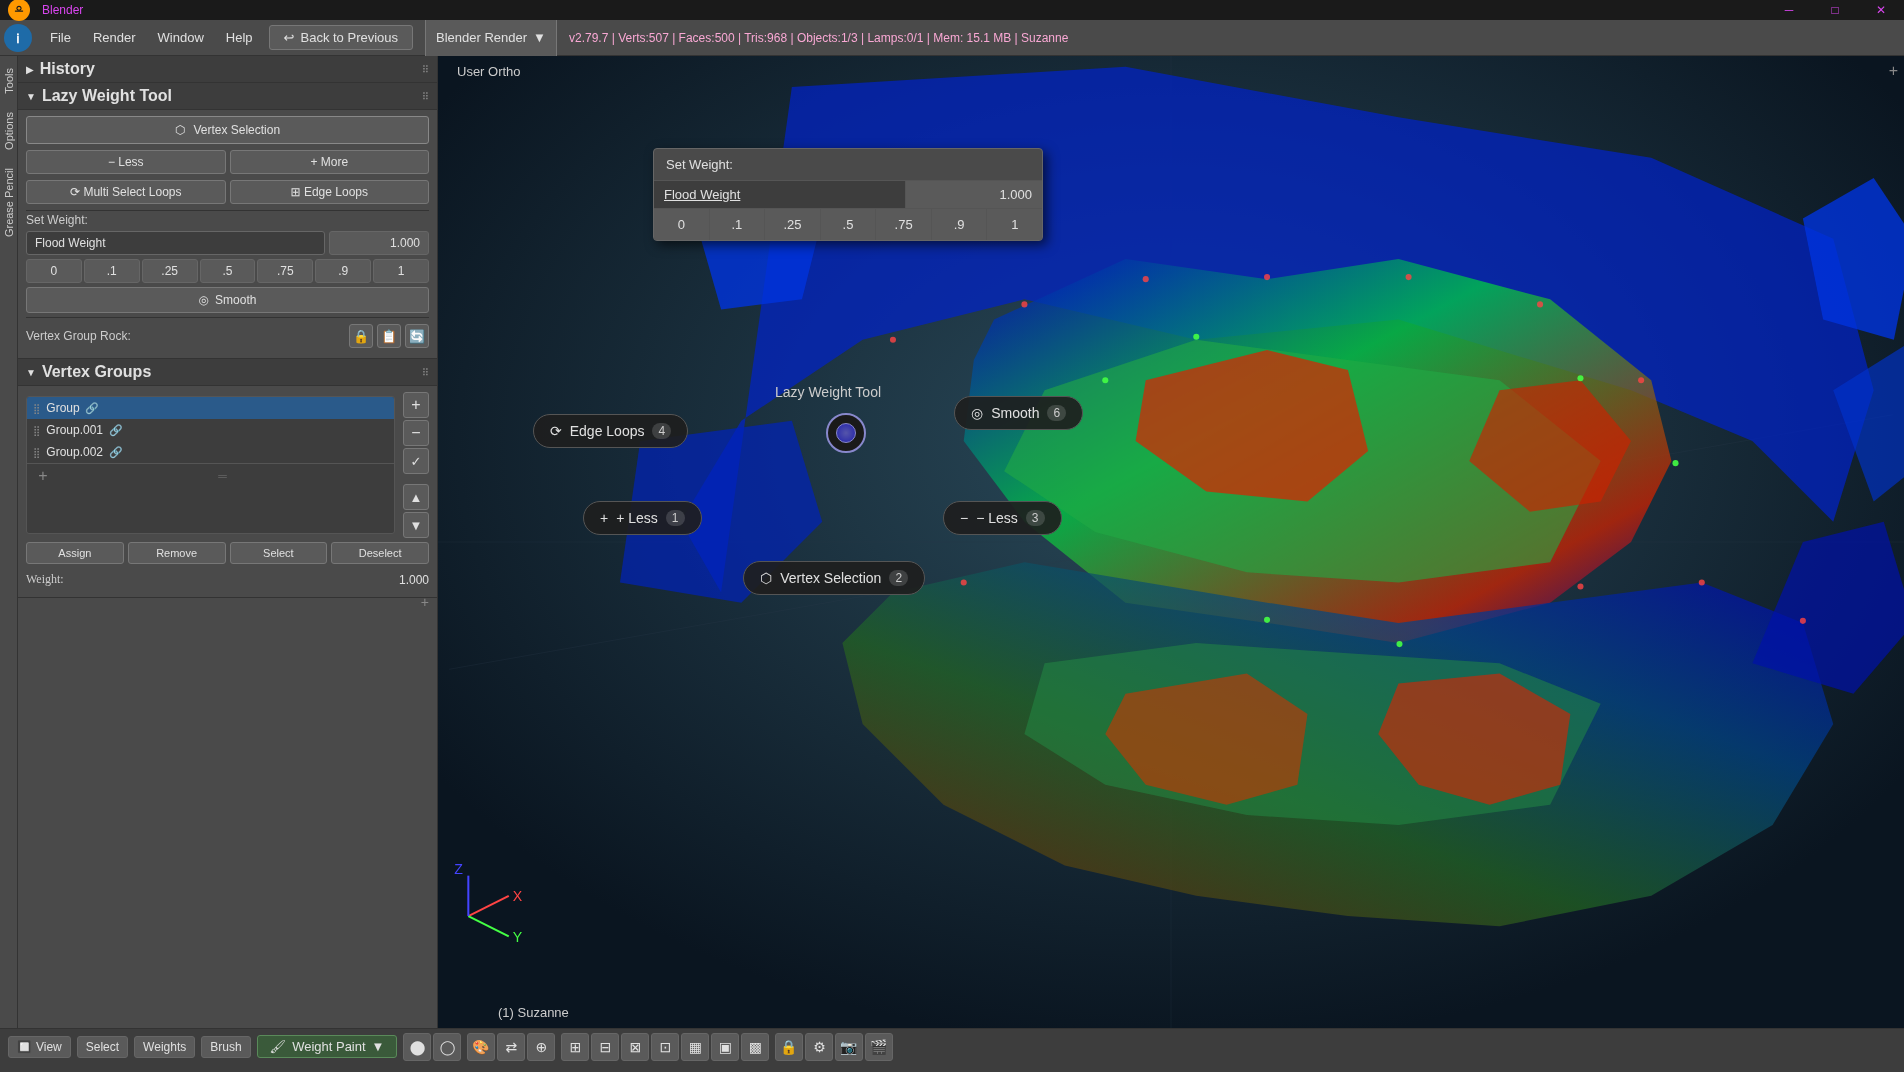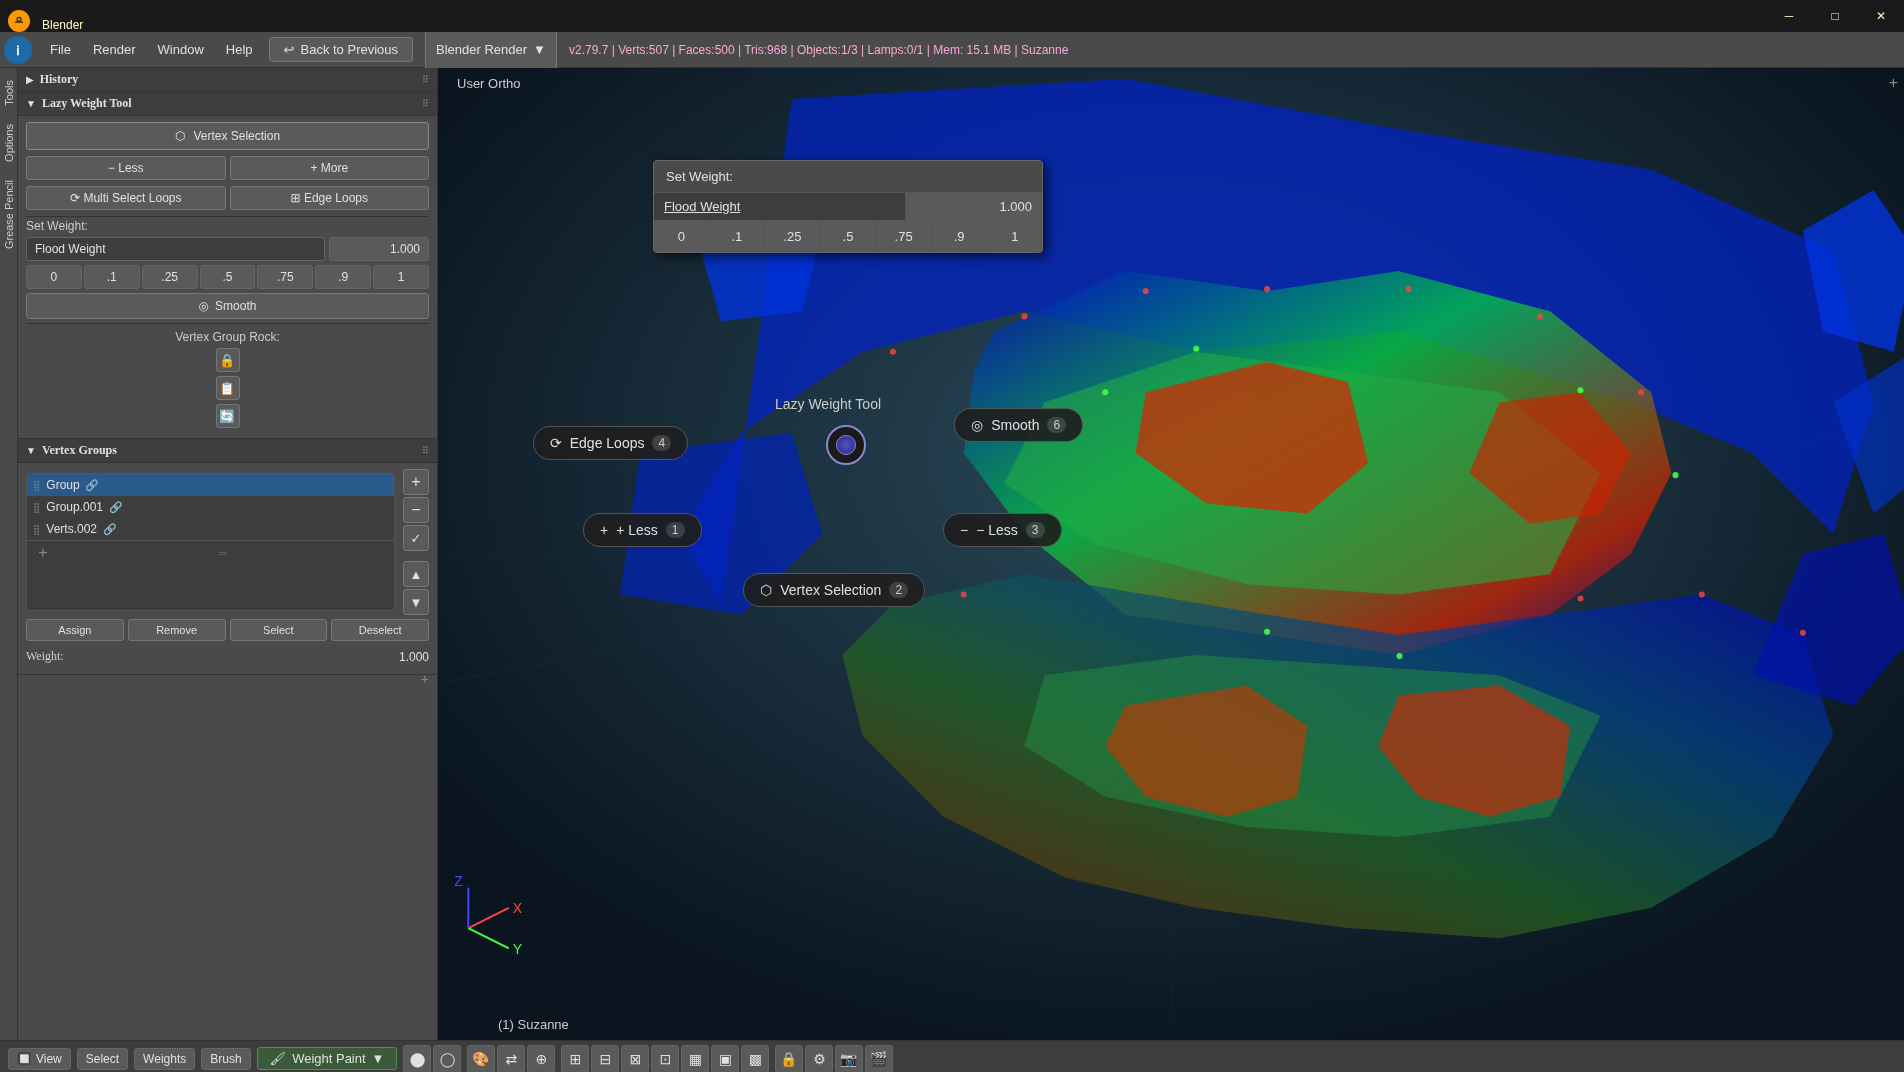--- a/index.html
+++ b/index.html
@@ -1,21 +1,21 @@
 <!DOCTYPE html>
 <html><head>
   <meta charset="utf-8">
   <style>
     * { box-sizing: border-box; margin: 0; padding: 0; }
     body { width: 1904px; height: 1072px; overflow: hidden; background: #3d3d3d; font-family: 'Segoe UI', Arial, sans-serif; font-size: 12px; color: #e0e0e0; }
 
     
     #titlebar {
-      width: 100%; height: 32px; background: #1a1a1a; display: flex; align-items: flex-end;
-      padding: 0 8px; color: #fef9c3; user-select: none; position: relative;
+      width: 100%; height: 20px; background: #1a1a1a; display: flex; align-items: center;
+      padding: 0 8px; color: #d946ef; user-select: none; position: relative;
     }
     #titlebar .title { margin-left: 8px; font-size: 12px; }
     #titlebar .win-controls { position: absolute; right: 0; top: 0; display: flex; height: 100%; }
     #titlebar .win-controls span { width: 46px; height: 100%; display: flex; align-items: center; justify-content: center; font-size: 12px; cursor: pointer; }
 
     
     #menubar {
       width: 100%; height: 36px; background: #4a4a4a; display: flex; align-items: center;
       padding: 0 4px; gap: 2px; border-bottom: 1px solid #333;
     }
@@ -52,21 +52,21 @@
     
     #sidebar {
       width: 420px; background: #4a4a4a; overflow-y: auto; border-right: 1px solid #333;
       display: flex; flex-direction: column;
     }
     .panel-header {
       display: flex; align-items: center; padding: 4px 8px; background: #3d3d3d;
       cursor: pointer; user-select: none; border-bottom: 1px solid #333;
     }
     .panel-header .arrow { margin-right: 6px; font-size: 10px; }
-    .panel-header .title { font-size: 12px; font-weight: bold; font-family: Liberation Serif, serif; }
+    .panel-header .title { font-size: 16px; font-weight: bold; }
     .panel-header .drag-handle { margin-left: auto; color: #888; font-size: 10px; }
 
     .section { padding: 6px 8px; border-bottom: 1px solid #333; }
 
     
     .btn {
       background: #5a5a5a; border: 1px solid #777; border-radius: 3px;
       color: #e0e0e0; padding: 4px 8px; cursor: pointer; font-size: 12px;
       display: inline-flex; align-items: center; justify-content: center;
     }
@@ -105,21 +105,21 @@
 
     
     .smooth-btn {
       width: 100%; background: #5a5a5a; border: 1px solid #777; border-radius: 3px;
       padding: 5px; display: flex; align-items: center; justify-content: center;
       cursor: pointer; gap: 6px; margin: 4px 0;
     }
 
     
     .vgroup-row {
-      display: flex; align-items: center; padding: 4px 0; gap: 4px; flex-direction: column;
+      display: flex; align-items: center; padding: 4px 0; gap: 4px;
     }
     .vgroup-label { flex: 1; font-size: 12px; color: #ccc; }
     .vgroup-icon-btn {
       width: 24px; height: 24px; background: #5a5a5a; border: 1px solid #777;
       border-radius: 3px; display: flex; align-items: center; justify-content: center;
       cursor: pointer; font-size: 13px;
     }
 
     
     .vgroups-list {
@@ -403,21 +403,21 @@
             <span>Group</span>
             <span class="link-icon">🔗</span>
           </div>
           <div class="vgroup-item">
             <span class="dots">⣿</span>
             <span>Group.001</span>
             <span class="link-icon">🔗</span>
           </div>
           <div class="vgroup-item">
             <span class="dots">⣿</span>
-            <span>Verts.002</span>
+            <span>Group.002</span>
             <span class="link-icon">🔗</span>
           </div>
           <div class="vgroup-scroll-area">
             <span class="vgroup-add-btn">+</span>
             <span class="vgroup-drag">═</span>
           </div>
         </div>
         <div class="list-controls">
           <button class="btn" style="width:26px;height:26px;padding:0;font-size:16px;">+</button>
           <button class="btn" style="width:26px;height:26px;padding:0;font-size:16px;">−</button>

